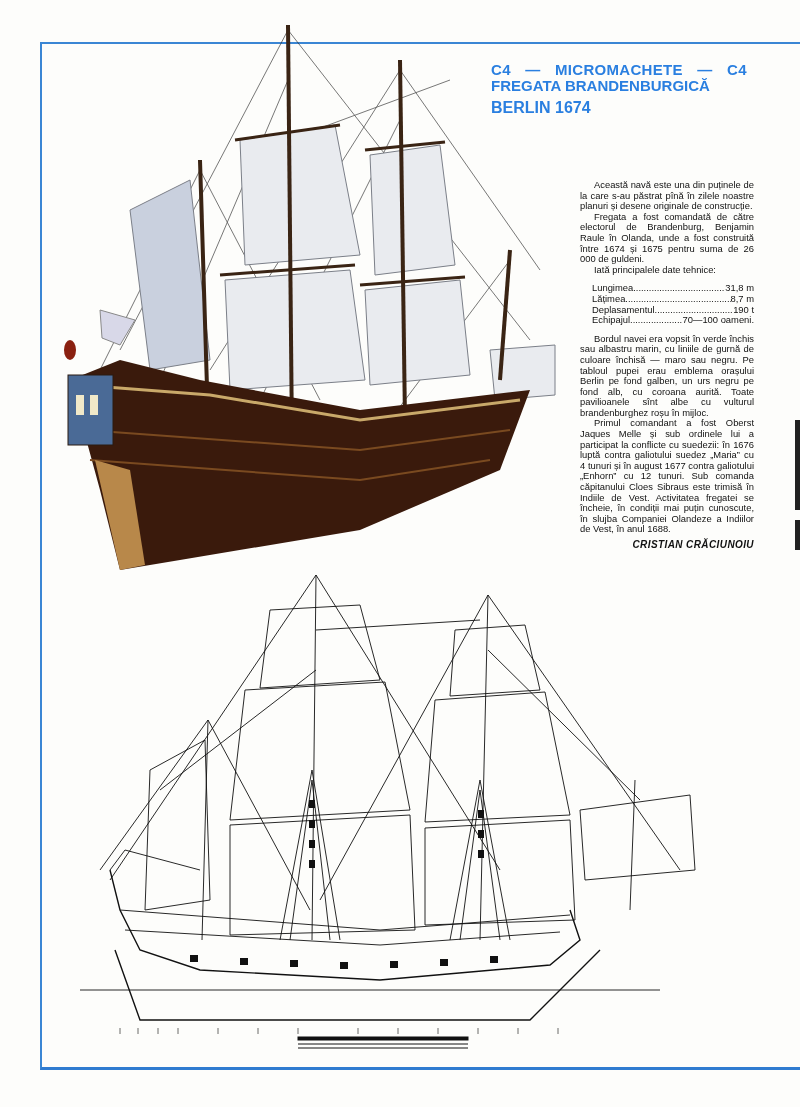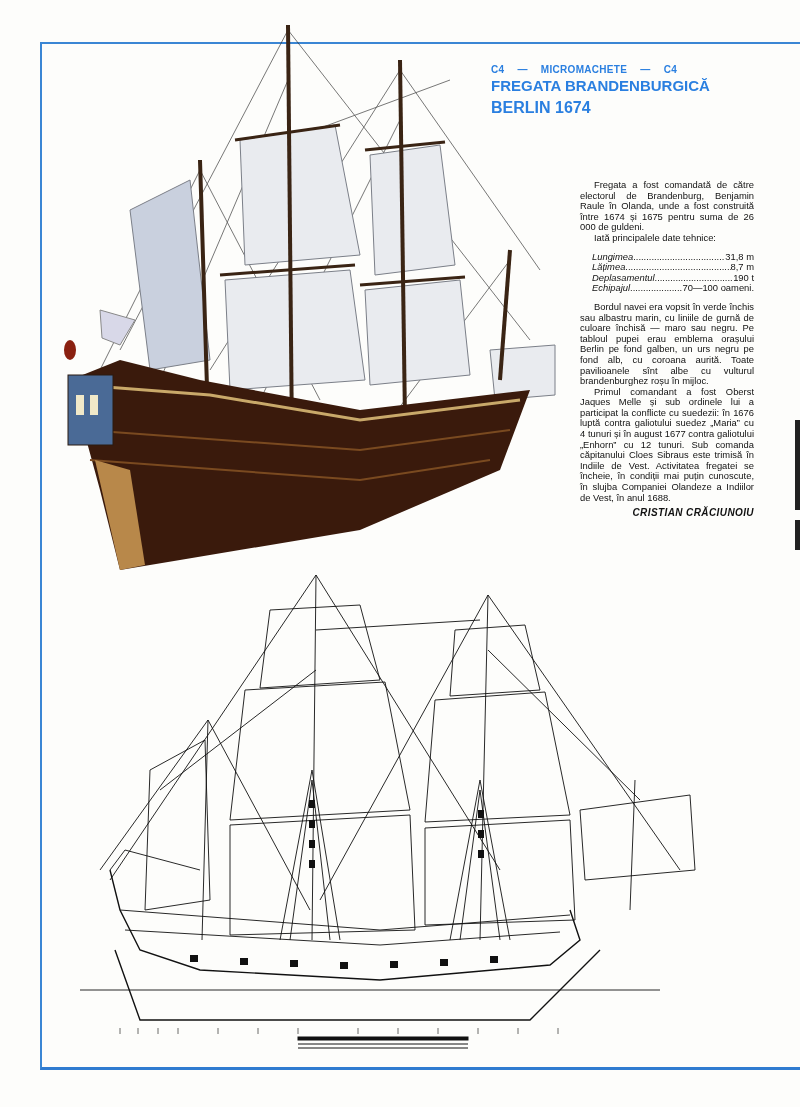--- a/index.html
+++ b/index.html
@@ -6,31 +6,31 @@
   body {
     width: 800px; height: 1107px; background: #fdfdfb; position: relative; overflow: hidden;
     font-family: "Liberation Sans", sans-serif; color: #111;
   }
   .frame {
     position: absolute; left: 40px; top: 42px; width: 760px; height: 1028px;
     border-left: 2px solid #3a86d4; border-top: 2px solid #3a86d4; border-bottom: 3px solid #2f7bd0;
     box-sizing: border-box;
   }
   .header { position: absolute; left: 491px; top: 62px; color: #2a7fe0; font-weight: bold; }
-  .header .l1 { font-size: 10px; letter-spacing: 0.3px; line-height: 16px; word-spacing: 10px; }
+  .header .l1 { font-size: 15px; letter-spacing: 0.3px; line-height: 16px; word-spacing: 10px; }
   .header .l2 { font-size: 15px; line-height: 16px; }
   .header .l3 { font-size: 16px; line-height: 24px; margin-top: 2px; }
   .article {
     position: absolute; left: 580px; top: 180px; width: 174px;
     font-size: 9.4px; line-height: 10.6px; text-align: justify; hyphens: manual;
   }
   .article p { margin: 0; text-indent: 14px; }
   .specs { margin: 8px 0 8px 12px; }
   .spec-row { display: flex; white-space: nowrap; }
-  .spec-row .lbl { flex: 0 0 auto; font-style: italic; }
+  .spec-row .lbl { flex: 0 0 auto; }
   .spec-row .dots { flex: 1 1 auto; overflow: hidden; }
   .spec-row .dots::before { content: "........................................................."; }
   .spec-row .val { flex: 0 0 auto; }
   .author { text-align: right; font-weight: bold; font-style: italic; margin-top: 5px; font-size: 10px; letter-spacing: 0.4px; }
   .photo { position: absolute; left: 60px; top: 20px; width: 500px; height: 560px; }
   .plan { position: absolute; left: 80px; top: 570px; width: 640px; height: 480px; }
   .side-bar { position: absolute; left: 795px; width: 5px; background: #222; }
 </style>
 </head>
 <body>
@@ -169,20 +169,21 @@
   </g>
 </svg>
 
 <div class="header">
   <div class="l1">C4 — MICROMACHETE — C4</div>
   <div class="l2">FREGATA BRANDENBURGICĂ</div>
   <div class="l3">BERLIN 1674</div>
 </div>
 
 <div class="article">
+  <p>Această navă este una din puținele de la care s-au păstrat pînă în zilele noastre planuri și desene originale de construcție.</p>
   <p>Fregata a fost comandată de către electorul de Brandenburg, Benjamin Raule în Olanda, unde a fost construită între 1674 și 1675 pentru suma de 26 000 de guldeni.</p>
   <p>Iată principalele date tehnice:</p>
   <div class="specs">
     <div class="spec-row">
       <span class="lbl">Lungimea</span>
         <span class="dots"></span>
         <span class="val">31,8 m</span>
     </div>
     <div class="spec-row">
       <span class="lbl">Lățimea</span>

